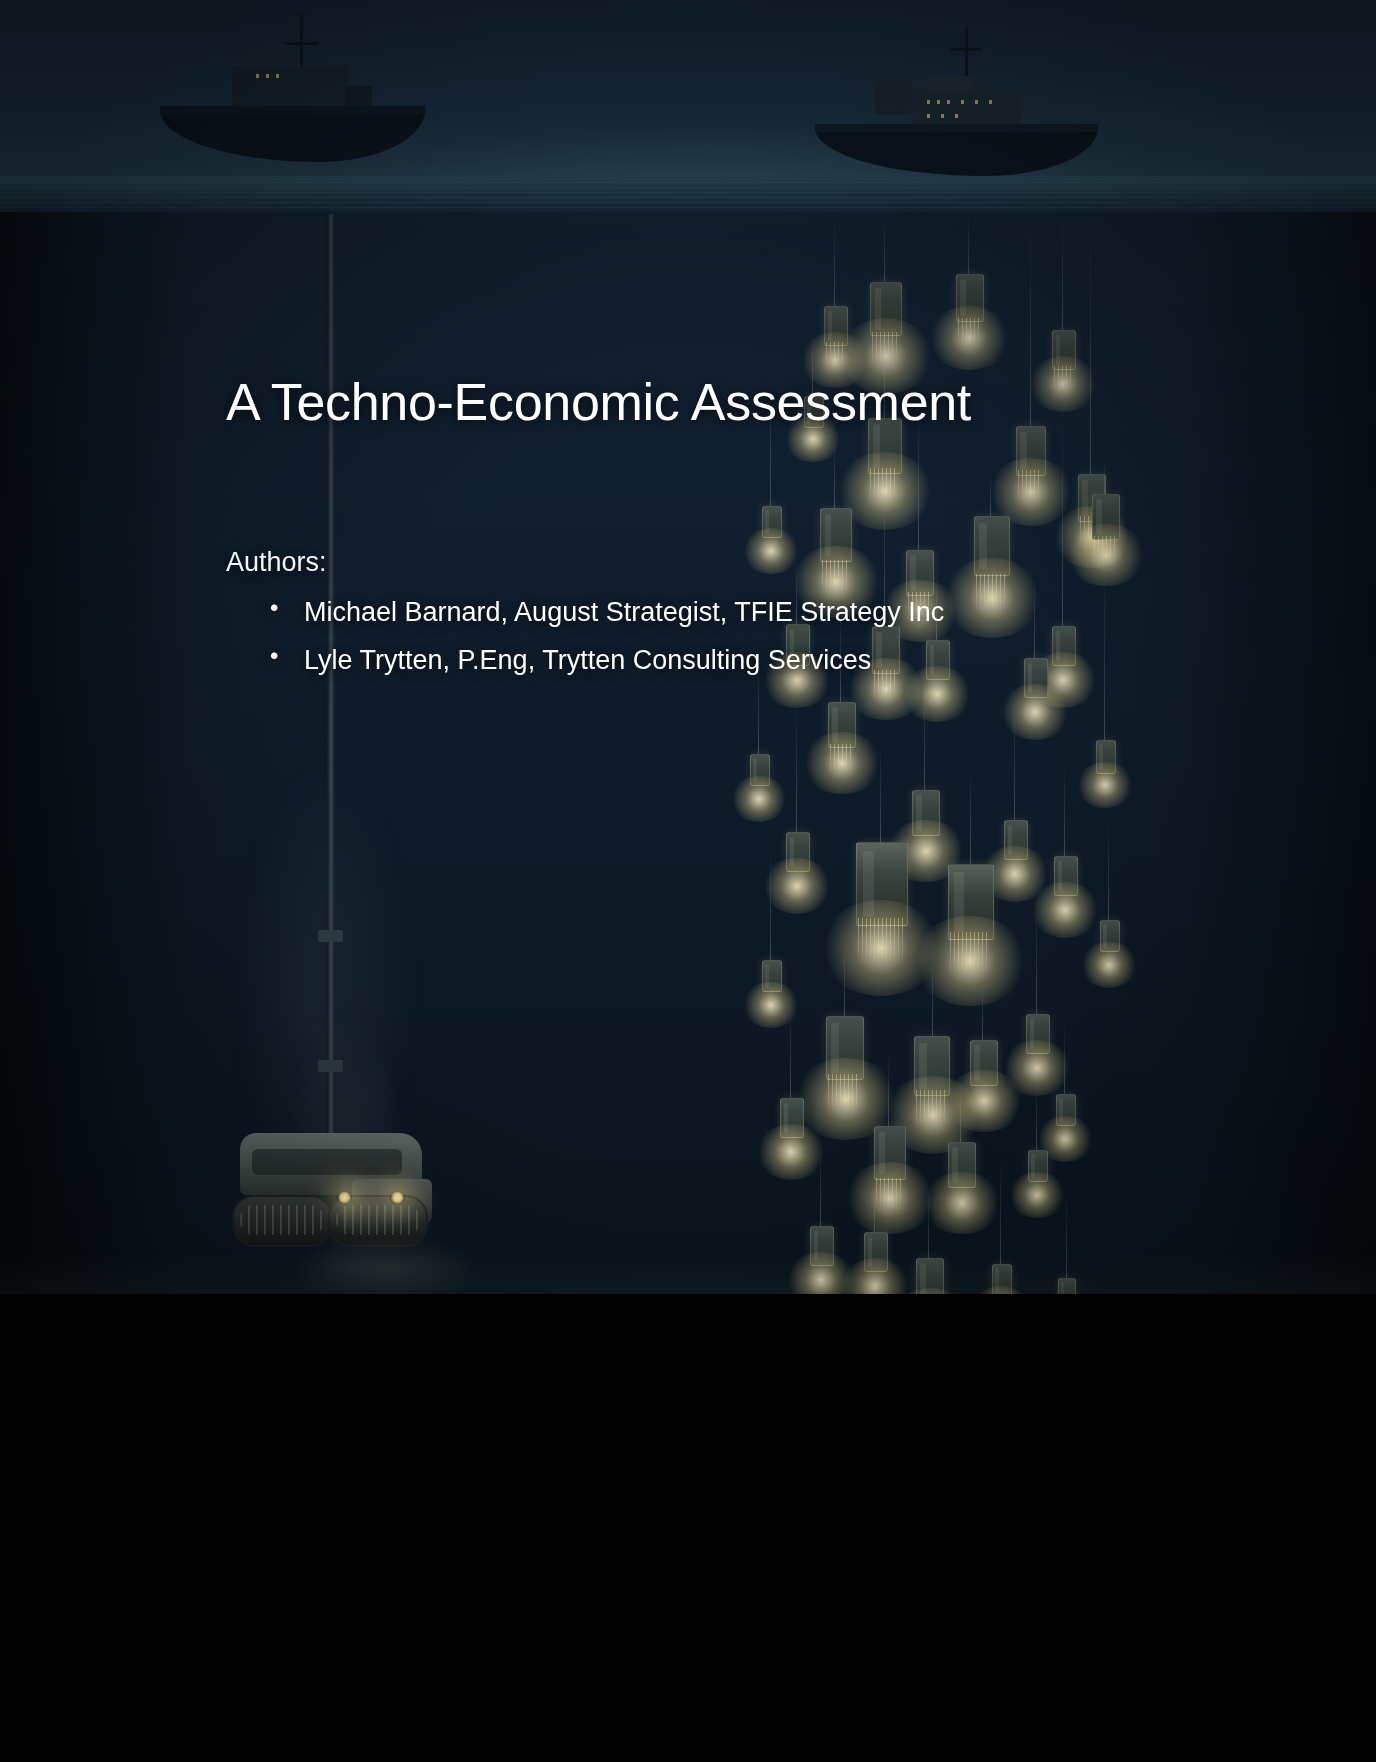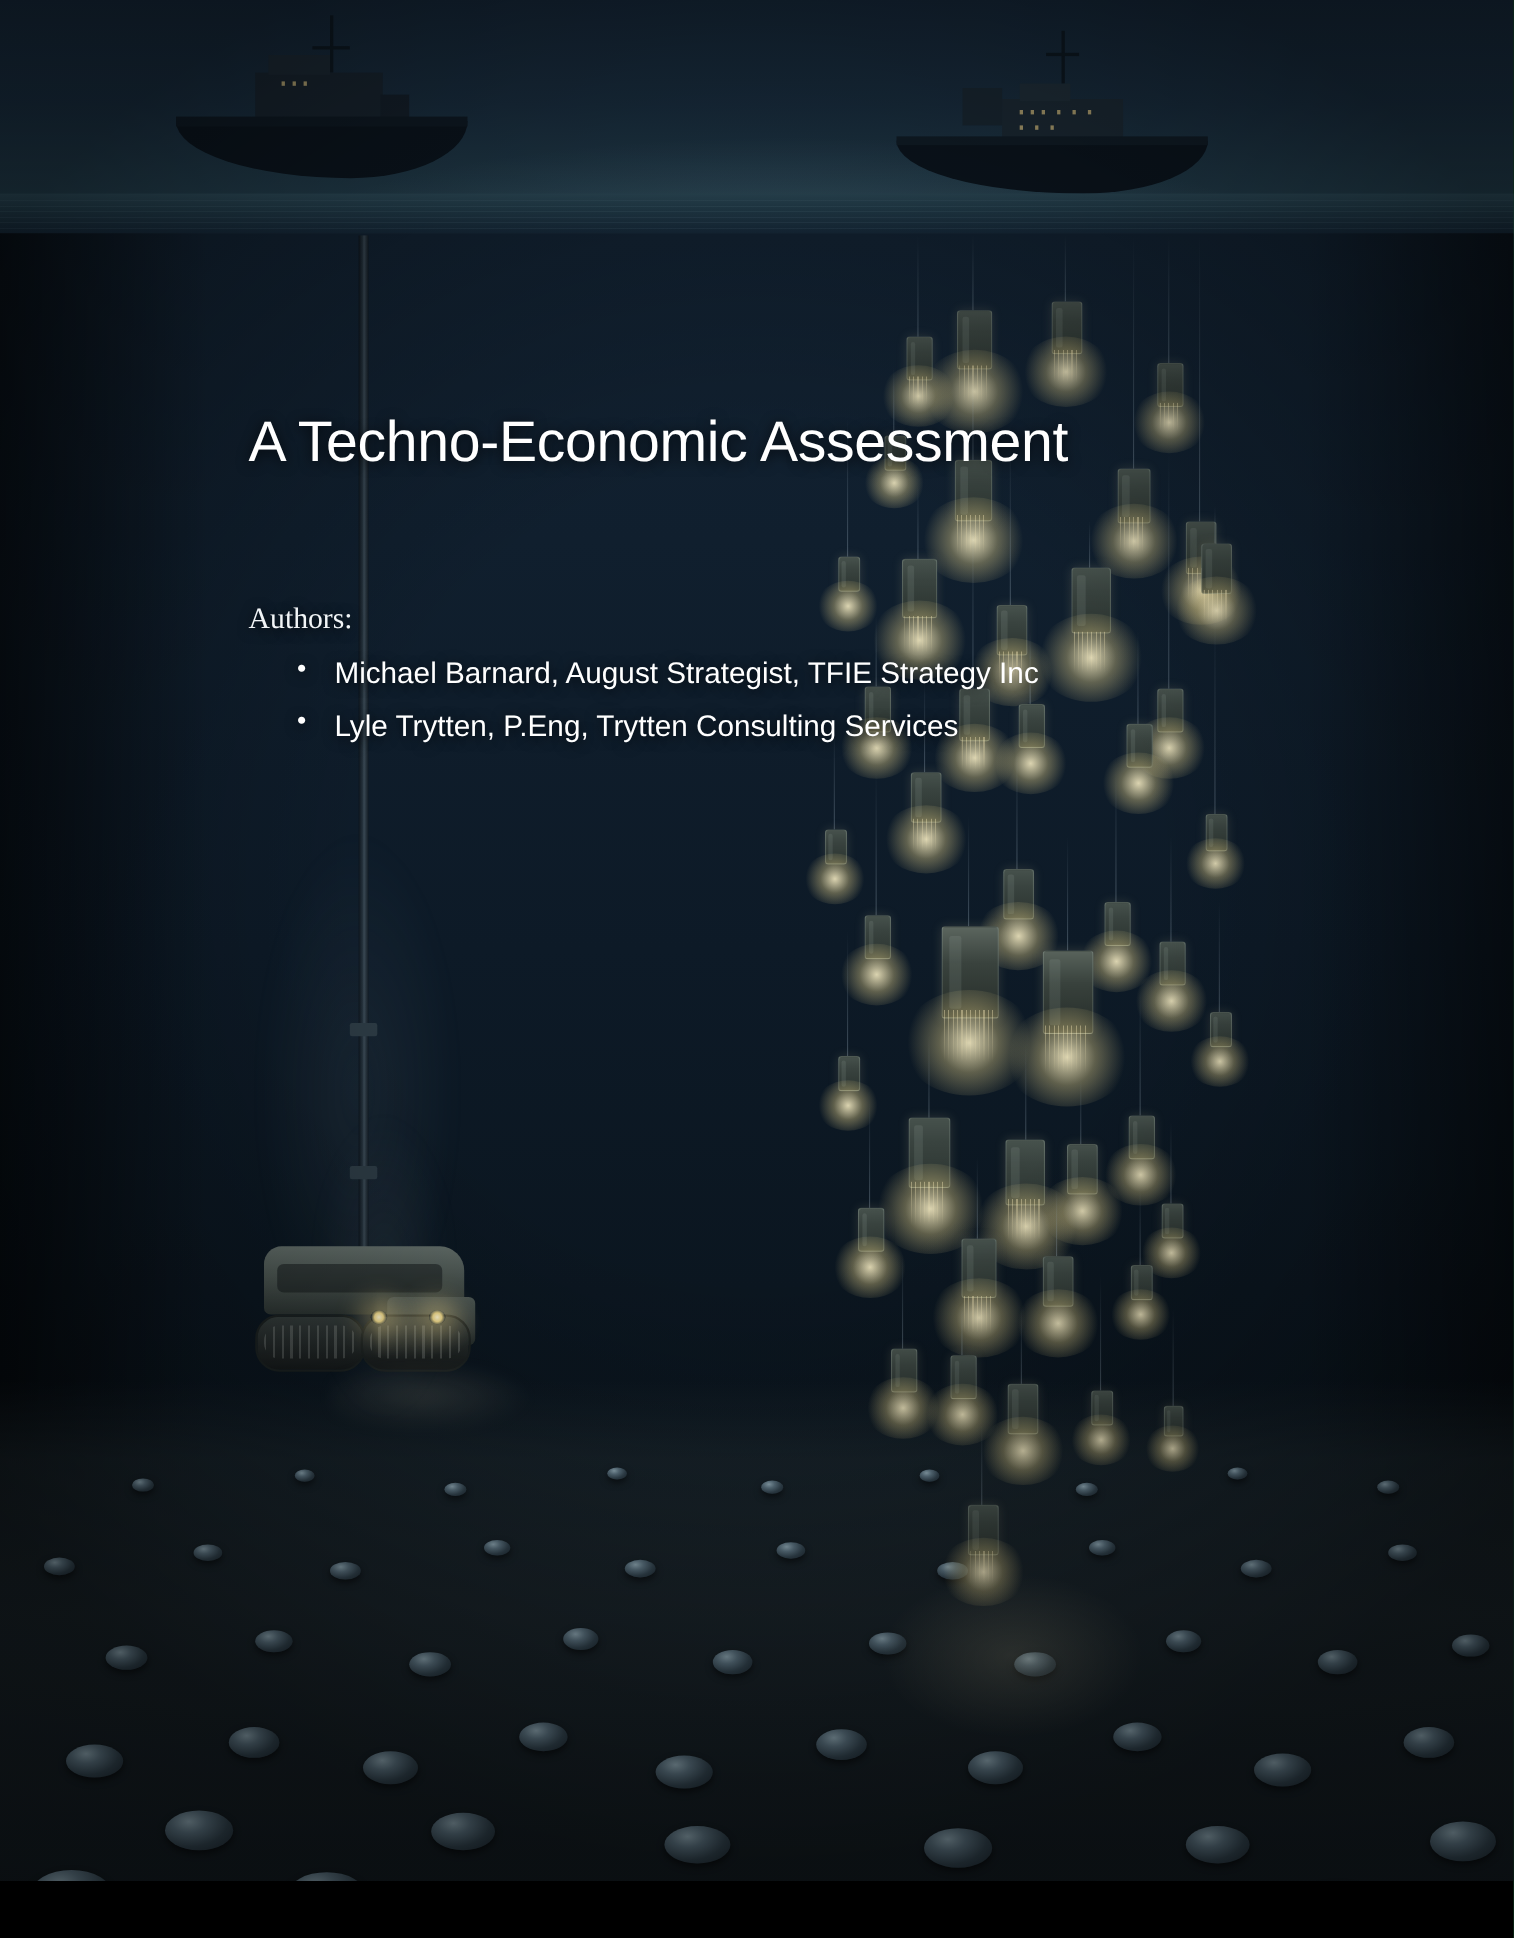--- a/index.html
+++ b/index.html
@@ -6,23 +6,23 @@
     margin: 0;
     padding: 0;
     background: #000;
   }
   body {
     font-family: "Liberation Sans", sans-serif;
   }
   .page {
     position: relative;
     width: 1376px;
-    height: 1710px;
+    height: 1294px;
     overflow: hidden;
-    background: #14532d;
+    background: #0c4a6e;
   }
 
   
   .sky {
     position: absolute;
     left: 0; top: 0;
     width: 1376px;
     height: 212px;
     background: linear-gradient(to bottom, #16283a 0%, #1b3144 45%, #24404f 85%, #2c4a58 100%);
   }
@@ -275,21 +275,20 @@
   .subtitle {
     font-size: 27px;
     font-weight: 400;
     margin: 22px 0 0 0;
     color: #f2f5f7;
   }
   .authors-label {
     font-size: 27px;
     margin: 110px 0 0 0;
     color: #f2f5f7;
-    font-family: Liberation Serif, serif;
   }
   ul.authors {
     list-style: none;
     margin: 10px 0 0 0;
     padding: 0 0 0 44px;
   }
   ul.authors li {
     font-size: 27px;
     line-height: 1.78;
     color: #ffffff;

